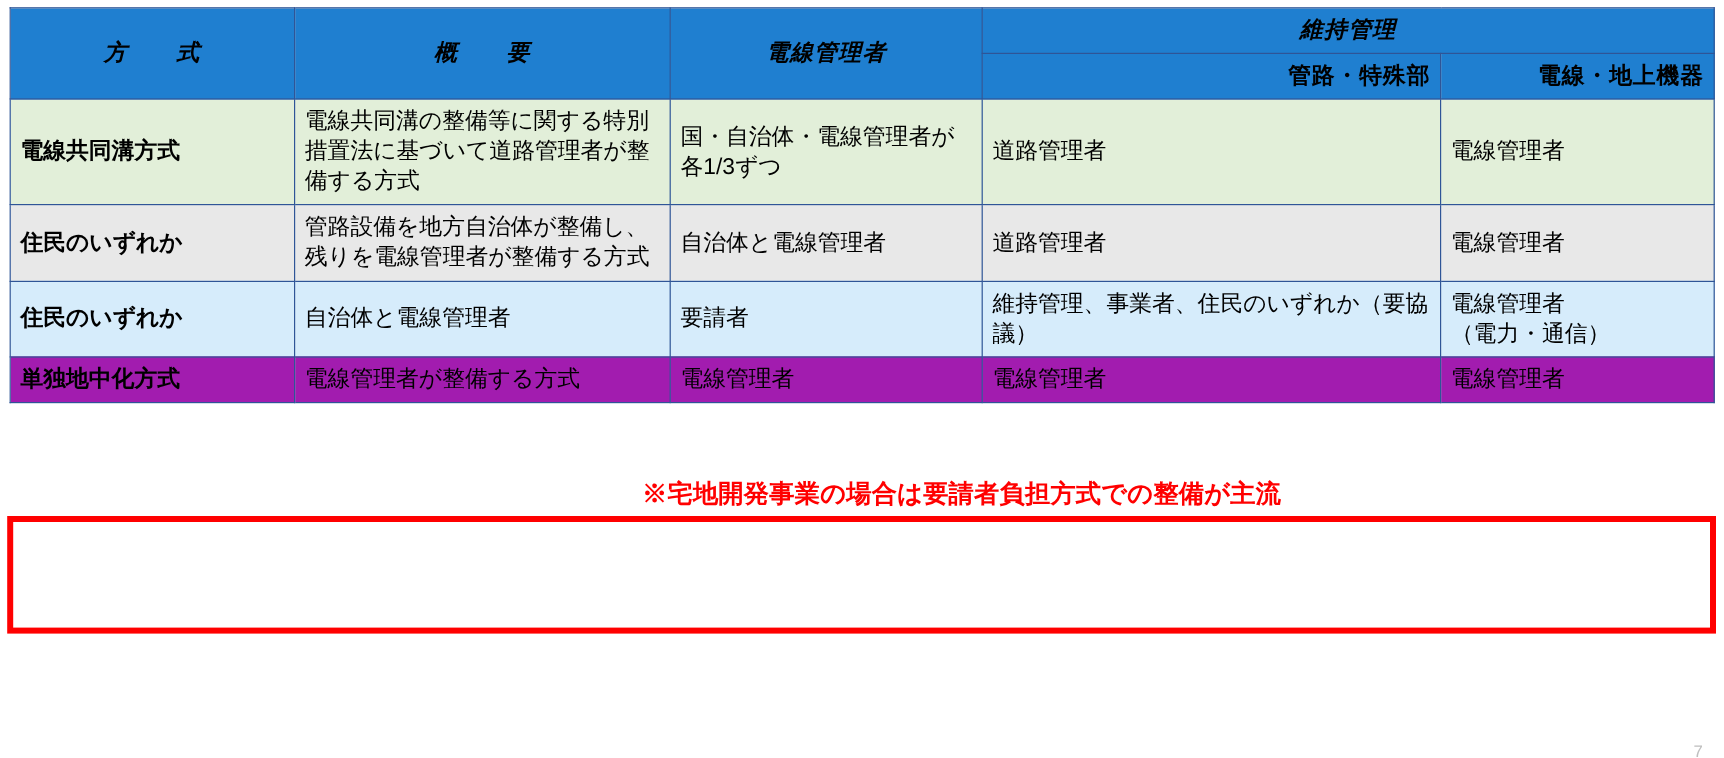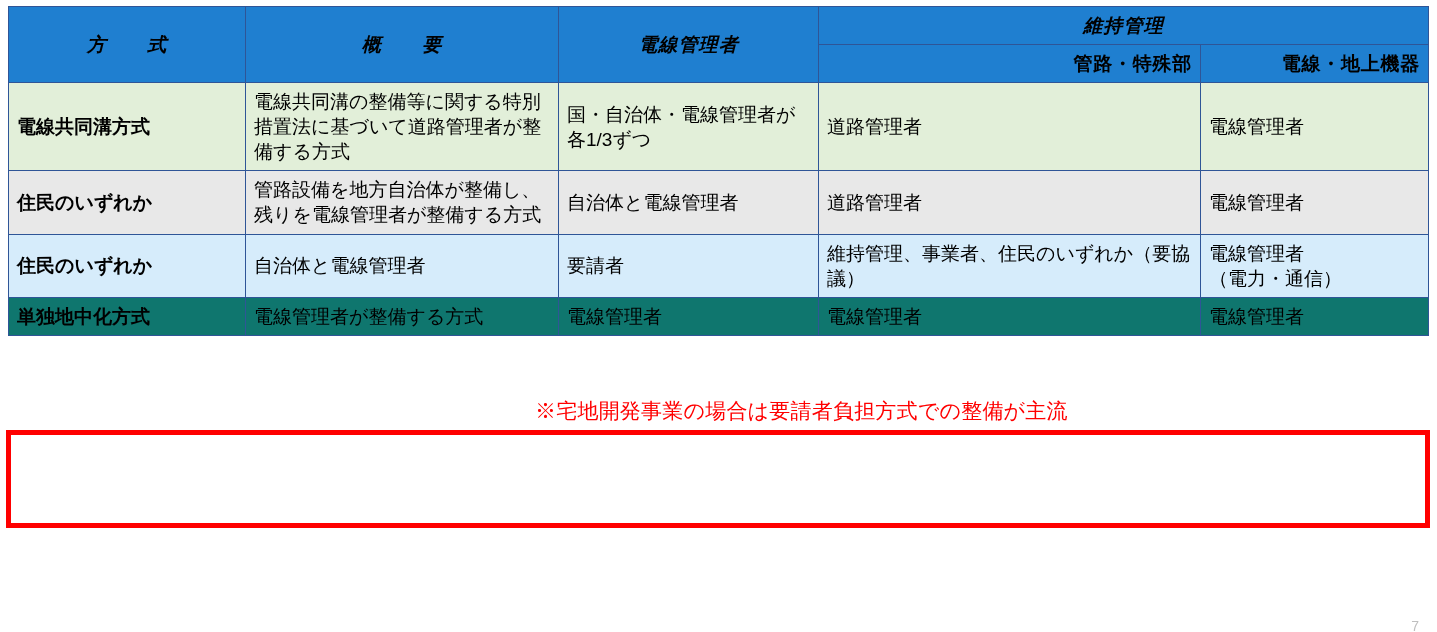--- a/index.html
+++ b/index.html
@@ -58,21 +58,21 @@
   td.rowlabel {
     font-weight: bold;
     text-align: left;
     font-size: 20px;
     padding-left: 10px;
   }
   
   tr.row-green td { background: #e2efd9; }
   tr.row-gray  td { background: #e8e8e8; }
   tr.row-blue  td { background: #d6ecfb; }
-  tr.row-peach td { background: #0f766e; }
+  tr.row-peach td { background: #a21caf; }
 
   
   col.c-method { width: 237px; }
   col.c-outline { width: 313px; }
   col.c-cost { width: 260px; }
   col.c-pipe { width: 382px; }
   col.c-wire { width: 228px; }
 
   
   .highlight-box {
@@ -83,21 +83,21 @@
     height: 98px;
     border: 5px solid #ff0000;
     box-sizing: border-box;
     pointer-events: none;
   }
   .note {
     position: absolute;
     left: 535px;
     top: 391px;
     color: #ff0000;
-    font-weight: normal;
+    font-weight: bold;
     font-size: 21px;
     white-space: nowrap;
     letter-spacing: 0.01em;
   }
   .page-number {
     position: absolute;
     right: 18px;
     bottom: 4px;
     color: #bfbfbf;
     font-size: 14px;

